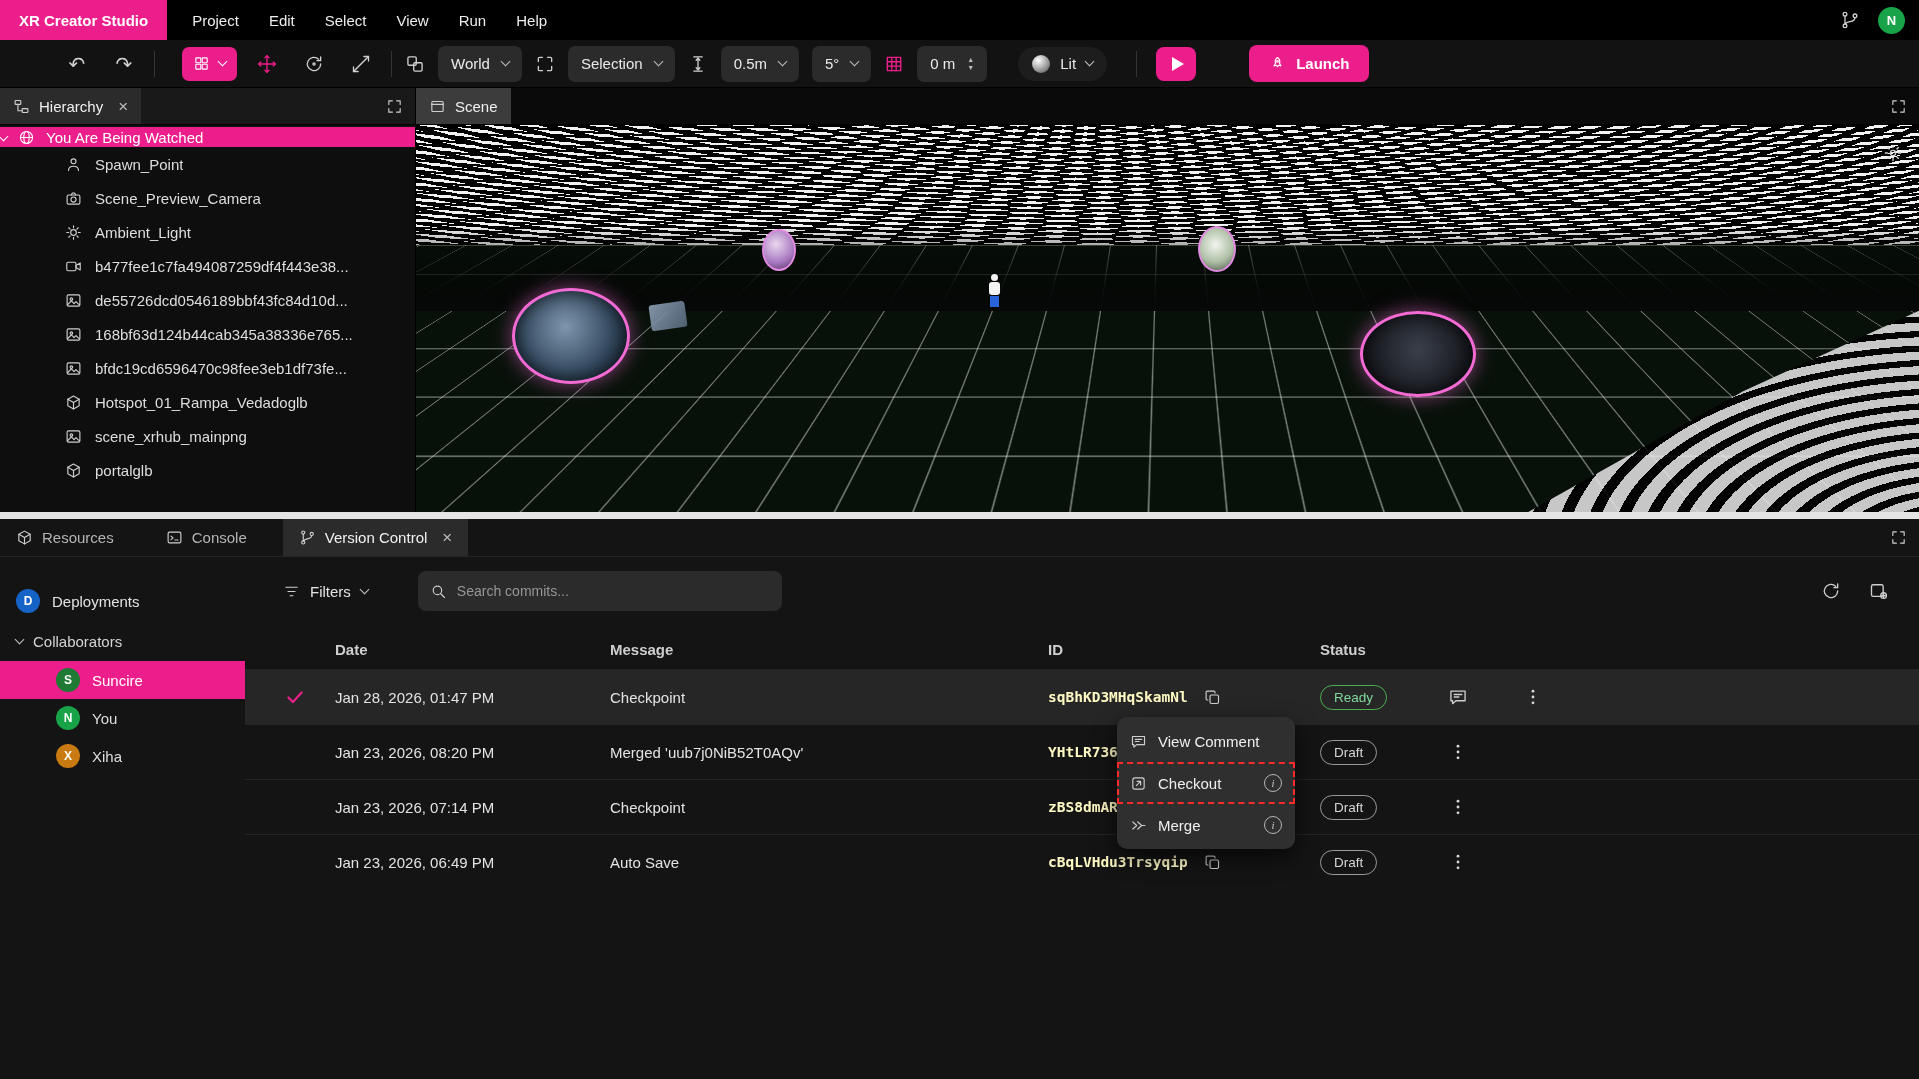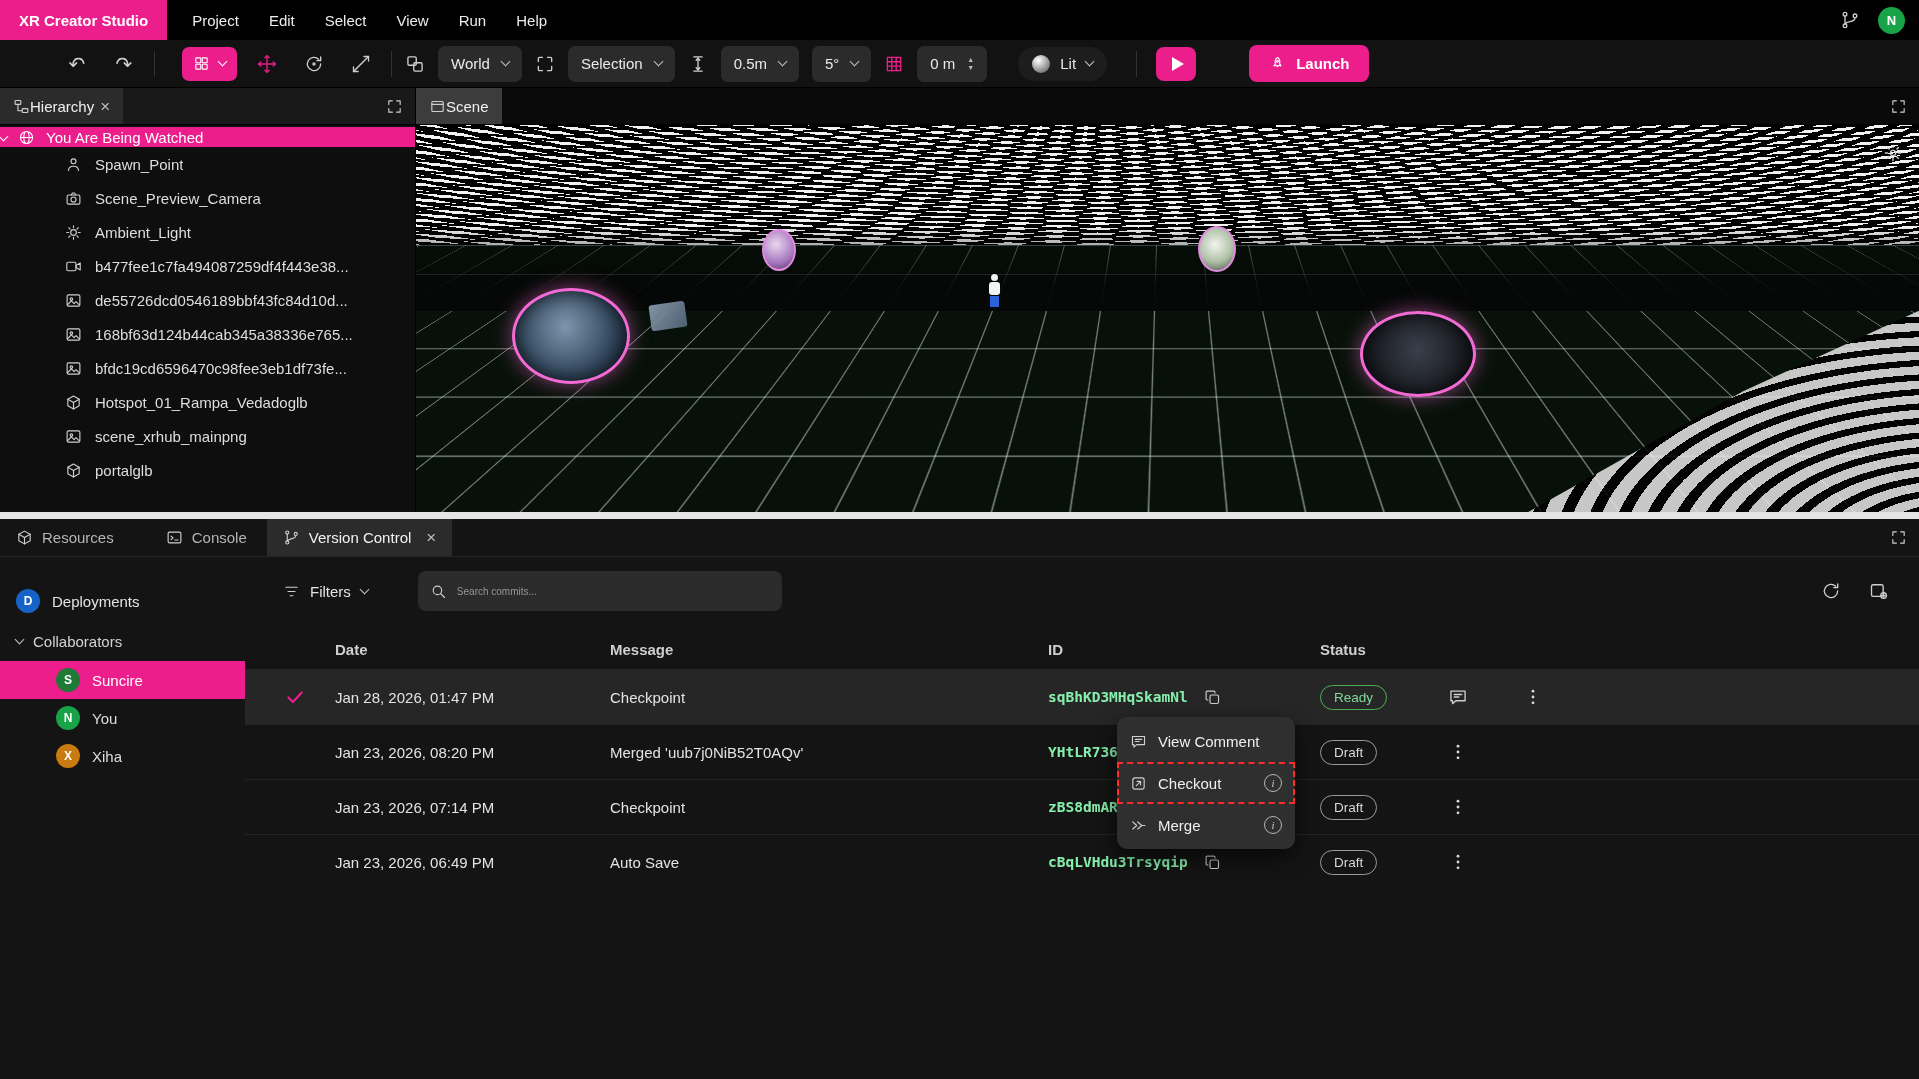--- a/index.html
+++ b/index.html
@@ -52,21 +52,21 @@
   .play-tri{width:0;height:0;border-left:12px solid #fff;border-top:7px solid transparent;
     border-bottom:7px solid transparent;margin-left:3px}
   .launch-btn{height:37px;background:var(--accent);border-radius:8px;display:flex;
     align-items:center;gap:10px;padding:0 20px;color:#fff;font-weight:bold;margin-left:40px}
 
   
   .main{display:flex;height:424px}
   .hpanel{width:416px;background:#0e0e0e;border-right:1px solid #000;display:flex;flex-direction:column}
   .panel-tabs{height:37px;background:var(--panel2);display:flex;align-items:stretch;
     border-bottom:1px solid #000}
-  .ptab{display:flex;align-items:center;padding:0 13px;background:var(--tabactive);color:#f0f0f0}
+  .ptab{display:flex;align-items:center;gap:9px;padding:0 13px;background:var(--tabactive);color:#f0f0f0}
   .ptabs-right{margin-left:auto;display:flex;align-items:center;padding-right:12px}
   .tree{padding-top:2px}
   .tree-row{height:34px;display:flex;align-items:center;gap:13px;padding-left:65px;color:#dedede}
   .tree-root{height:20px;display:flex;align-items:center;gap:11px;padding-left:0;
     background:var(--accent);color:#fff}
   .tree-root .chev{border-color:#fff;margin-top:-2px}
   .tree-label{white-space:nowrap;overflow:hidden;text-overflow:ellipsis}
 
   
   .vp{flex:1;display:flex;flex-direction:column;background:#000}
@@ -120,31 +120,31 @@
   .side-row.group{color:#d4d4d4;gap:10px}
   .user-row{height:38px;display:flex;align-items:center;gap:12px;padding-left:56px;color:#dedede}
   .user-row.selected{background:var(--accent);color:#fff}
   .avatar.small{width:24px;height:24px;font-size:12px}
   .commits{flex:1;position:relative;padding-top:12px}
   .controls{height:44px;display:flex;align-items:center;padding:0 30px 0 38px}
   .filters{display:flex;align-items:center;gap:10px;color:#e3e3e3}
   .search-box{margin-left:50px;width:364px;height:40px;background:#2b2b2b;border-radius:8px;
     display:flex;align-items:center;gap:10px;padding:0 12px}
   .search-input{flex:1;background:transparent;border:none;outline:none;color:#e8e8e8;
-    font-family:"Liberation Sans",sans-serif;font-size:10px}
+    font-family:"Liberation Sans",sans-serif;font-size:14px}
   .search-input::placeholder{color:#969696}
   .controls-right{margin-left:auto;display:flex;align-items:center;gap:28px}
   .commit-header,.commit-row{display:grid;
     grid-template-columns:90px 275px 438px 272px 121px 75px 1fr;align-items:center}
   .commit-header{height:40px;margin-top:16px;color:#cfcfcf;font-weight:bold}
   .commit-row{height:55px;border-top:1px solid #242424;color:#e3e3e3}
   .commit-row.current{background:#262626}
   .check-cell{padding-left:40px;display:flex;align-items:center}
   .id-cell{display:flex;align-items:center;gap:16px;font-family:"DejaVu Sans Mono",monospace;
-    font-weight:bold;font-size:14.5px;color:#86efac}
+    font-weight:bold;font-size:14.5px;color:#fef9c3}
   .pill{display:inline-block;padding:4px 13px;border-radius:15px;font-size:13.5px;
     border:1px solid #9a9a9a;color:#d6d6d6;justify-self:start}
   .pill.status-ready{border-color:var(--ready);color:#82d99c}
   .row-icon-btn{width:34px;height:34px;display:flex;align-items:center;justify-content:center}
 
   
   .ctx-menu{position:absolute;left:1117px;top:160px;width:178px;background:#2f2f2f;
     border-radius:10px;box-shadow:0 8px 22px rgba(0,0,0,.65);padding:3px 0;z-index:20}
   .ctx-item{height:42px;display:flex;align-items:center;gap:11px;padding:0 13px;color:#efefef}
   .ctx-item.highlighted{outline:2px dashed var(--annotation);outline-offset:-2px}
@@ -466,21 +466,21 @@
       </svg>
       <span>Resources</span>
     </div>
     <div class="btab" style="margin-left:20px">
       <svg class="ic sm" viewBox="0 0 24 24">
         <rect x="3" y="4.5" width="18" height="15" rx="2"></rect>
           <path d="M7 10l3 2.5L7 15M12.5 15.5H17"></path>
       </svg>
       <span>Console</span>
     </div>
-    <div class="btab active" style="margin-left:4px">
+    <div class="btab active" style="margin-left:20px">
       <svg class="ic sm" viewBox="0 0 24 24">
         <circle cx="6" cy="5" r="2.2"></circle>
           <circle cx="6" cy="19" r="2.2"></circle>
           <circle cx="18" cy="7" r="2.2"></circle>
         <path d="M6 7.2v9.6M18 9.2c0 3.4-3.4 4.2-6.2 4.8-2.4.5-4.6 1.2-5.3 2.6"></path>
       </svg>
       <span>Version Control</span>
       <span class="xclose">×</span>
     </div>
     <div class="ptabs-right">

